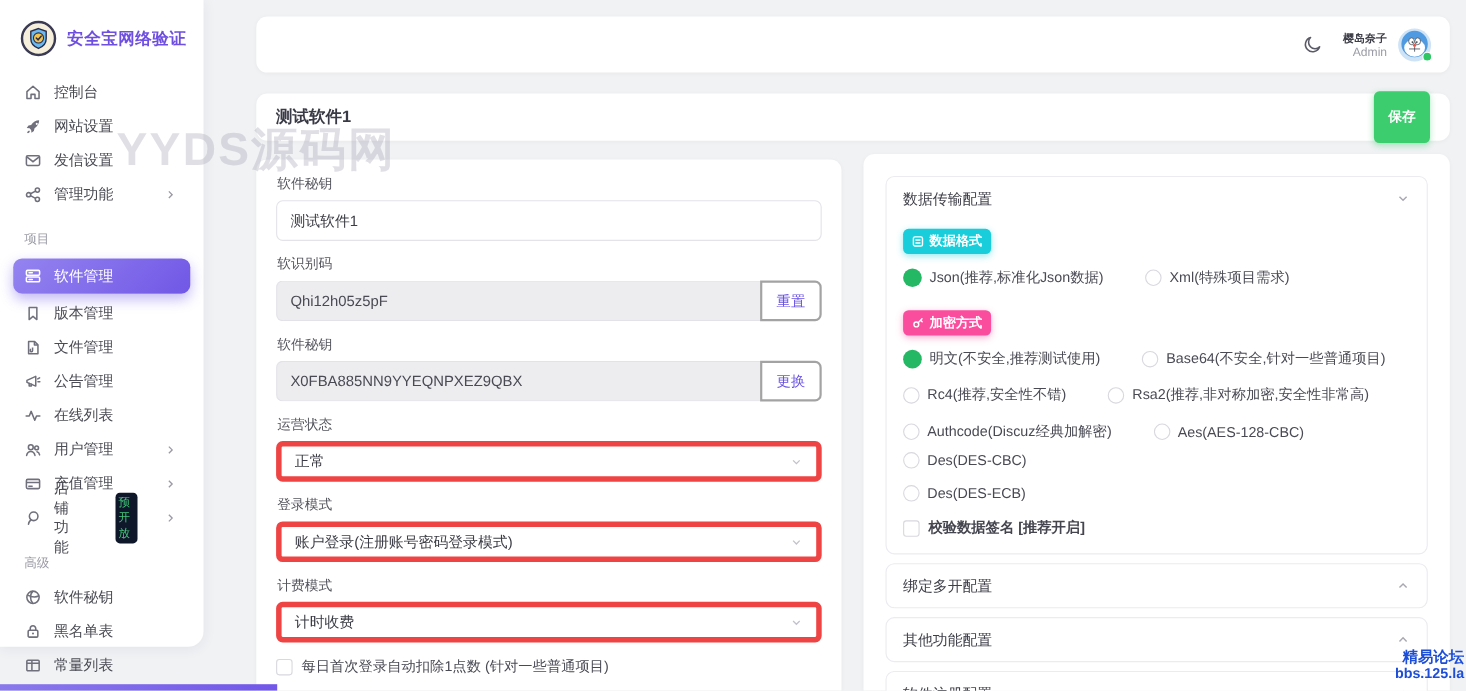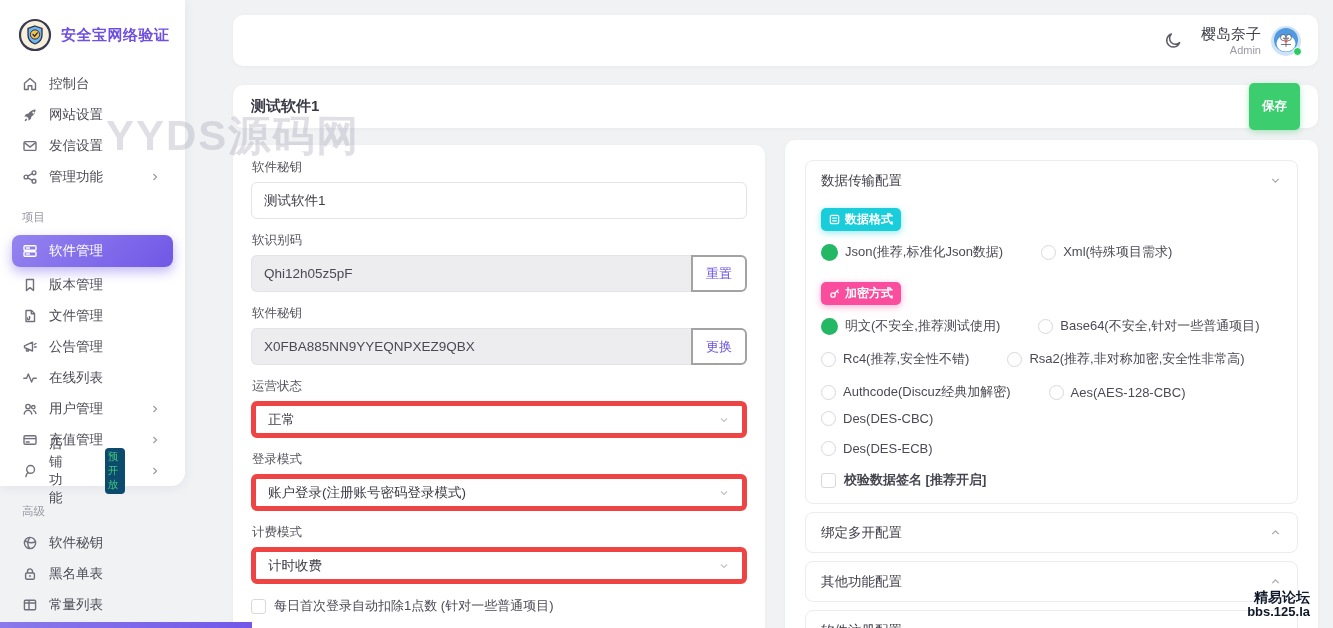--- a/index.html
+++ b/index.html
@@ -1,44 +1,44 @@
 <!DOCTYPE html>
 <html><head>
 <meta charset="utf-8">
 <style>
   * { margin:0; padding:0; box-sizing:border-box; }
   html,body { width:1333px; height:628px; overflow:hidden; }
   body { background:#f1f2f4; font-family:"Liberation Sans","DejaVu Sans",sans-serif; color:#3c3c46; position:relative; }
 
   
-  .sidebar { position:absolute; left:0; top:0; width:185px; height:486px; background:#fff;
+  .sidebar { position:absolute; left:0; top:0; width:185px; height:588px; background:#fff;
              border-radius:0 0 14px 0; box-shadow:0 2px 12px rgba(40,40,80,.07); padding:14px 12px 0 12px; z-index:5; }
   .brand { display:flex; align-items:center; gap:9px; padding:4px 6px 16px 6px; }
   .brand-title { font-size:15px; font-weight:bold; color:#6f4fe0; letter-spacing:.5px; white-space:nowrap; }
   .nav-item { display:flex; align-items:center; gap:11px; height:31px; padding:0 10px; border-radius:8px;
               font-size:13.5px; color:#4b4b55; cursor:pointer; position:relative; }
   .nav-item svg { flex:0 0 16px; color:#70707c; }
   .nav-item .spacer { flex:1; }
   .nav-item .chev { color:#9a9aa6; }
   .nav-item.active { background:linear-gradient(135deg,#9484f0,#7157e6); color:#fff; height:32px;
                      box-shadow:0 5px 12px rgba(120,98,232,.45); margin:2px 0; }
   .nav-item.active svg { color:#fff; }
   .nav-section { font-size:11.5px; color:#9a9aa5; padding:18px 10px 8px 10px; }
-  .mini-badge { font-size:10.5px; color:#43c679; background:#0c4a6e; border-radius:4px; padding:2px 3px; margin-left:20px; }
+  .mini-badge { font-size:10.5px; color:#43c679; background:#0f172a; border-radius:4px; padding:2px 3px; margin-left:20px; }
   .sidebar-bottom-accent { position:absolute; left:0; bottom:0; width:252px; height:6px;
                            background:linear-gradient(90deg,#8a79ec,#7257e9); z-index:6; }
 
   
   .topbar { position:absolute; left:233px; top:15px; width:1085px; height:51px; background:#fff;
             border-radius:10px; box-shadow:0 1px 4px rgba(0,0,0,.04); display:flex; align-items:center;
             justify-content:flex-end; padding-right:16px; gap:18px; }
   .moon-btn { color:#5a5a66; cursor:pointer; display:flex; }
   .userblock { display:flex; align-items:center; gap:9px; cursor:pointer; }
   .usertext { text-align:right; }
-  .username { font-size:15px; font-weight:normal; color:#3f3f4a; }
+  .username { font-size:10px; font-weight:bold; color:#3f3f4a; }
   .userrole { font-size:11px; color:#9a9aa6; }
   .avatar-wrap { position:relative; width:32px; height:32px; }
   .avatar-wrap .dot { position:absolute; right:0; bottom:1px; width:9px; height:9px; border-radius:50%;
                       background:#2fc765; border:1.5px solid #fff; }
 
   
   .titlebar { position:absolute; left:233px; top:85px; width:1085px; height:43px; background:#fff;
               border-radius:10px; box-shadow:0 1px 4px rgba(0,0,0,.04); display:flex; align-items:center;
               padding:0 18px; }
   .page-title { font-size:15px; font-weight:bold; color:#3a3a46; }
@@ -75,22 +75,22 @@
   .tag-pink { background:#fb4d9d; box-shadow:0 2px 7px rgba(251,77,157,.45); }
   .radio-row { display:flex; flex-wrap:wrap; gap:10px 38px; margin-bottom:15px; }
   .radio-opt { display:flex; align-items:center; gap:7px; font-size:13px; color:#4a4a55; cursor:pointer; }
   .radio { width:15px; height:15px; border:1.5px solid #d8d8de; border-radius:50%; background:#fff; flex:0 0 auto; }
   .radio.sel { width:17px; height:17px; border:none; background:#25b864; flex:0 0 17px; }
   .sign-row { margin-top:4px; font-weight:bold; color:#45454f; }
 
   
   .wm-center { position:absolute; left:106px; top:108px; font-size:42px; font-weight:bold;
                color:rgba(175,175,190,.40); letter-spacing:2px; z-index:50; pointer-events:none; white-space:nowrap; }
-  .wm-corner { position:absolute; right:23px; bottom:8px; text-align:right; z-index:50; pointer-events:none;
-               color:#0f172a; line-height:1.15; }
+  .wm-corner { position:absolute; right:2px; bottom:8px; text-align:right; z-index:50; pointer-events:none;
+               color:#1d4ed8; line-height:1.15; }
   .wm-corner .l1 { font-size:14px; font-weight:bold; }
   .wm-corner .l2 { font-size:13px; font-weight:bold; }
 </style>
 </head>
 <body>
 
 <div class="sidebar">
   <div class="brand">
     <span style="display:flex">
       <svg width="34" height="34" viewBox="0 0 34 34">

